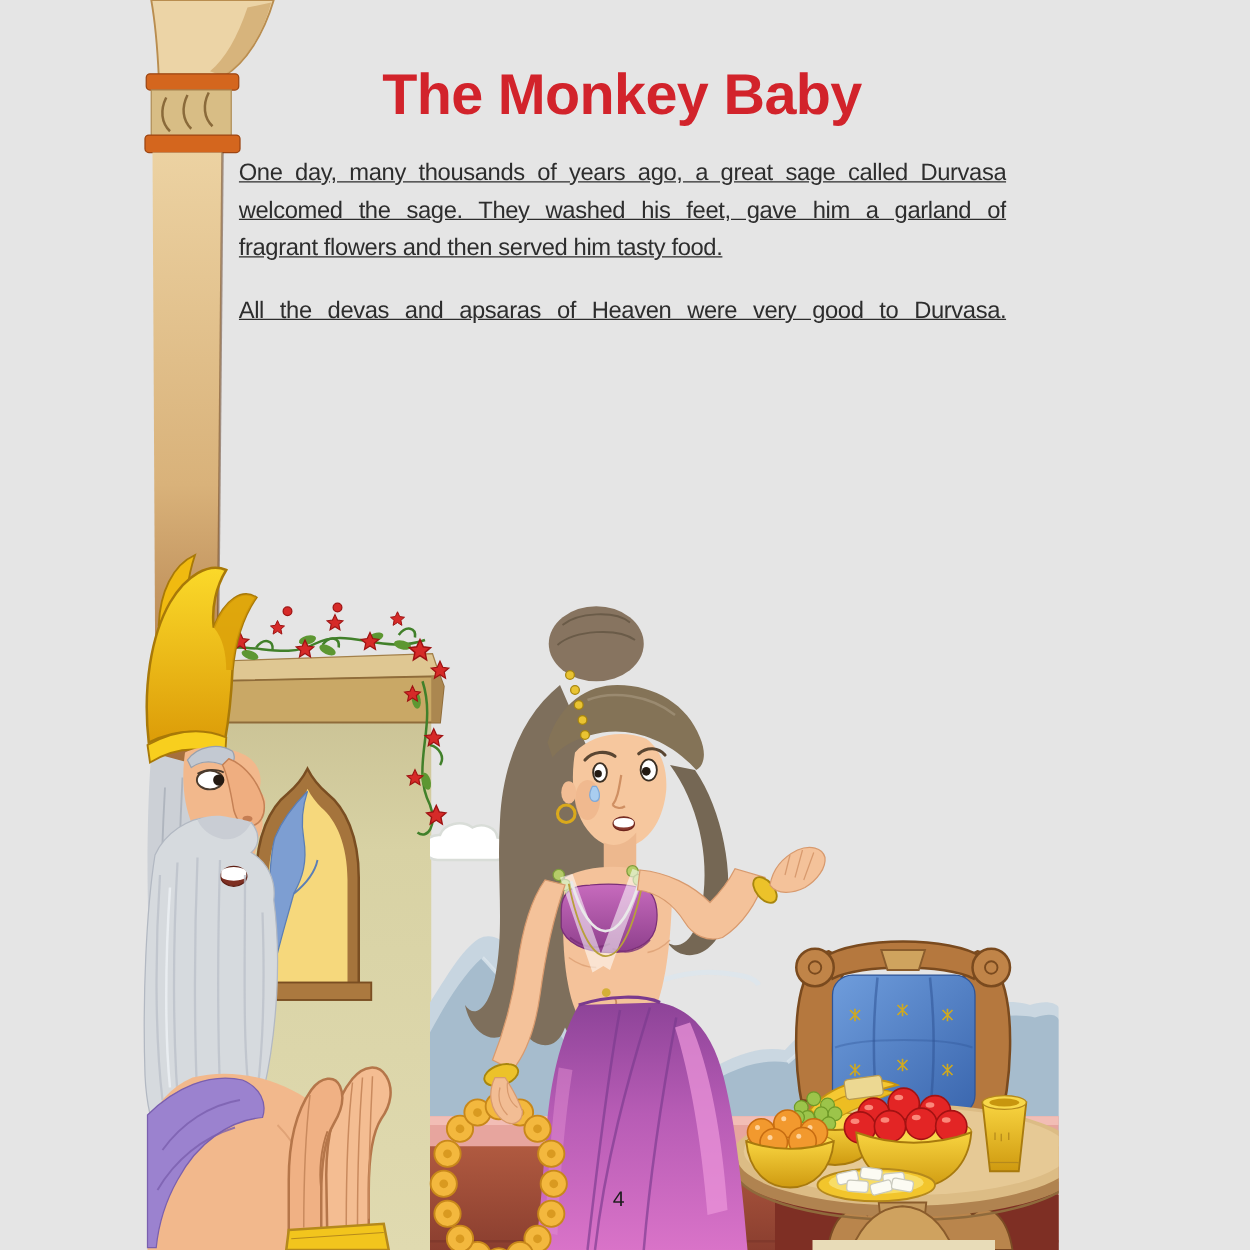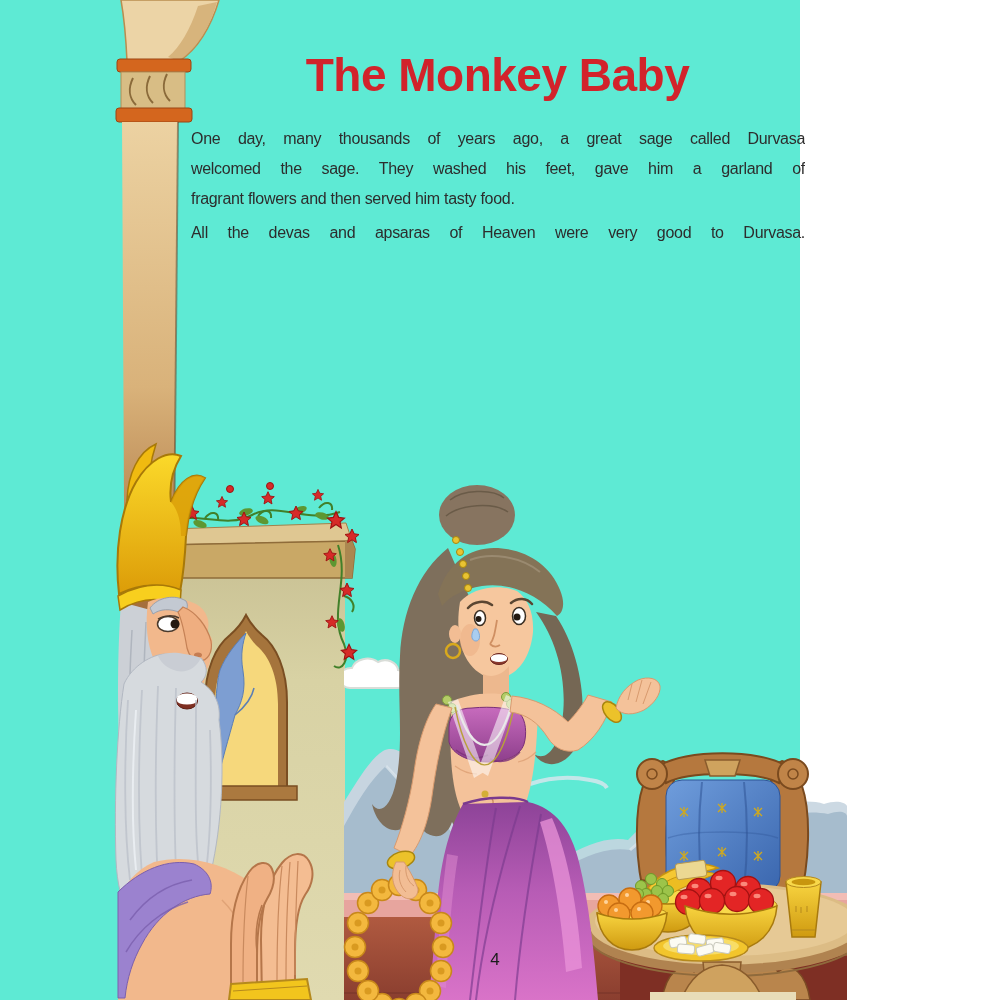--- a/index.html
+++ b/index.html
@@ -1,26 +1,26 @@
 <!DOCTYPE html>
 <html><head>
 <meta charset="utf-8">
 <style>
   html,body{margin:0;padding:0;background:#ffffff;}
   body{width:1000px;height:1000px;overflow:hidden;font-family:"Liberation Sans",sans-serif;}
-  .page{position:relative;width:800px;height:1000px;background:#5eead4;}
+  .page{position:relative;width:1000px;height:1000px;background:#e5e5e5;}
   .illo{position:absolute;left:0;top:0;width:1000px;height:1000px;}
   .title{position:absolute;left:190px;top:48px;width:615px;margin:0;text-align:center;
          font-size:46px;font-weight:bold;color:#d2232b;letter-spacing:-0.5px;
          font-family:"Liberation Sans",sans-serif;}
   .story{position:absolute;left:191px;top:124px;width:614px;color:#2d2d2d;}
   .para{margin:0;}
-  .para + .para{margin-top:4px;}
-  .line{font-size:16px;line-height:30px;letter-spacing:-0.3px;white-space:nowrap;
-        text-align:justify;text-align-last:justify;text-justify:inter-word;overflow:hidden;}
+  .para + .para{margin-top:20px;}
+  .line{font-size:19px;line-height:30px;letter-spacing:-0.3px;white-space:nowrap;
+        text-align:justify;text-align-last:justify;text-justify:inter-word;overflow:hidden;text-decoration:underline;}
   .line.plast{text-align-last:left;}
   .pagenum{position:absolute;left:480px;top:950px;width:30px;text-align:center;
            font-size:17px;color:#1c1c1c;}
 </style>
 </head>
 <body>
 
 <div class="page">
 
 <svg class="illo" viewBox="0 0 1000 1000" aria-hidden="true">

